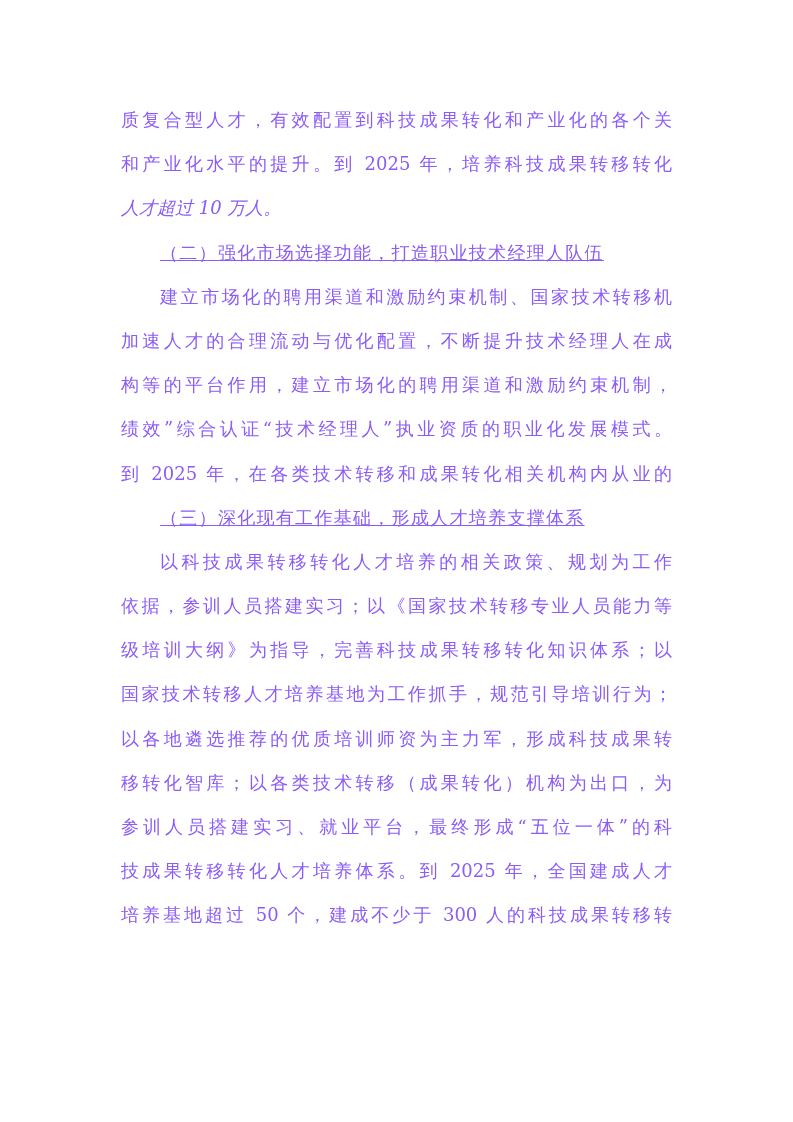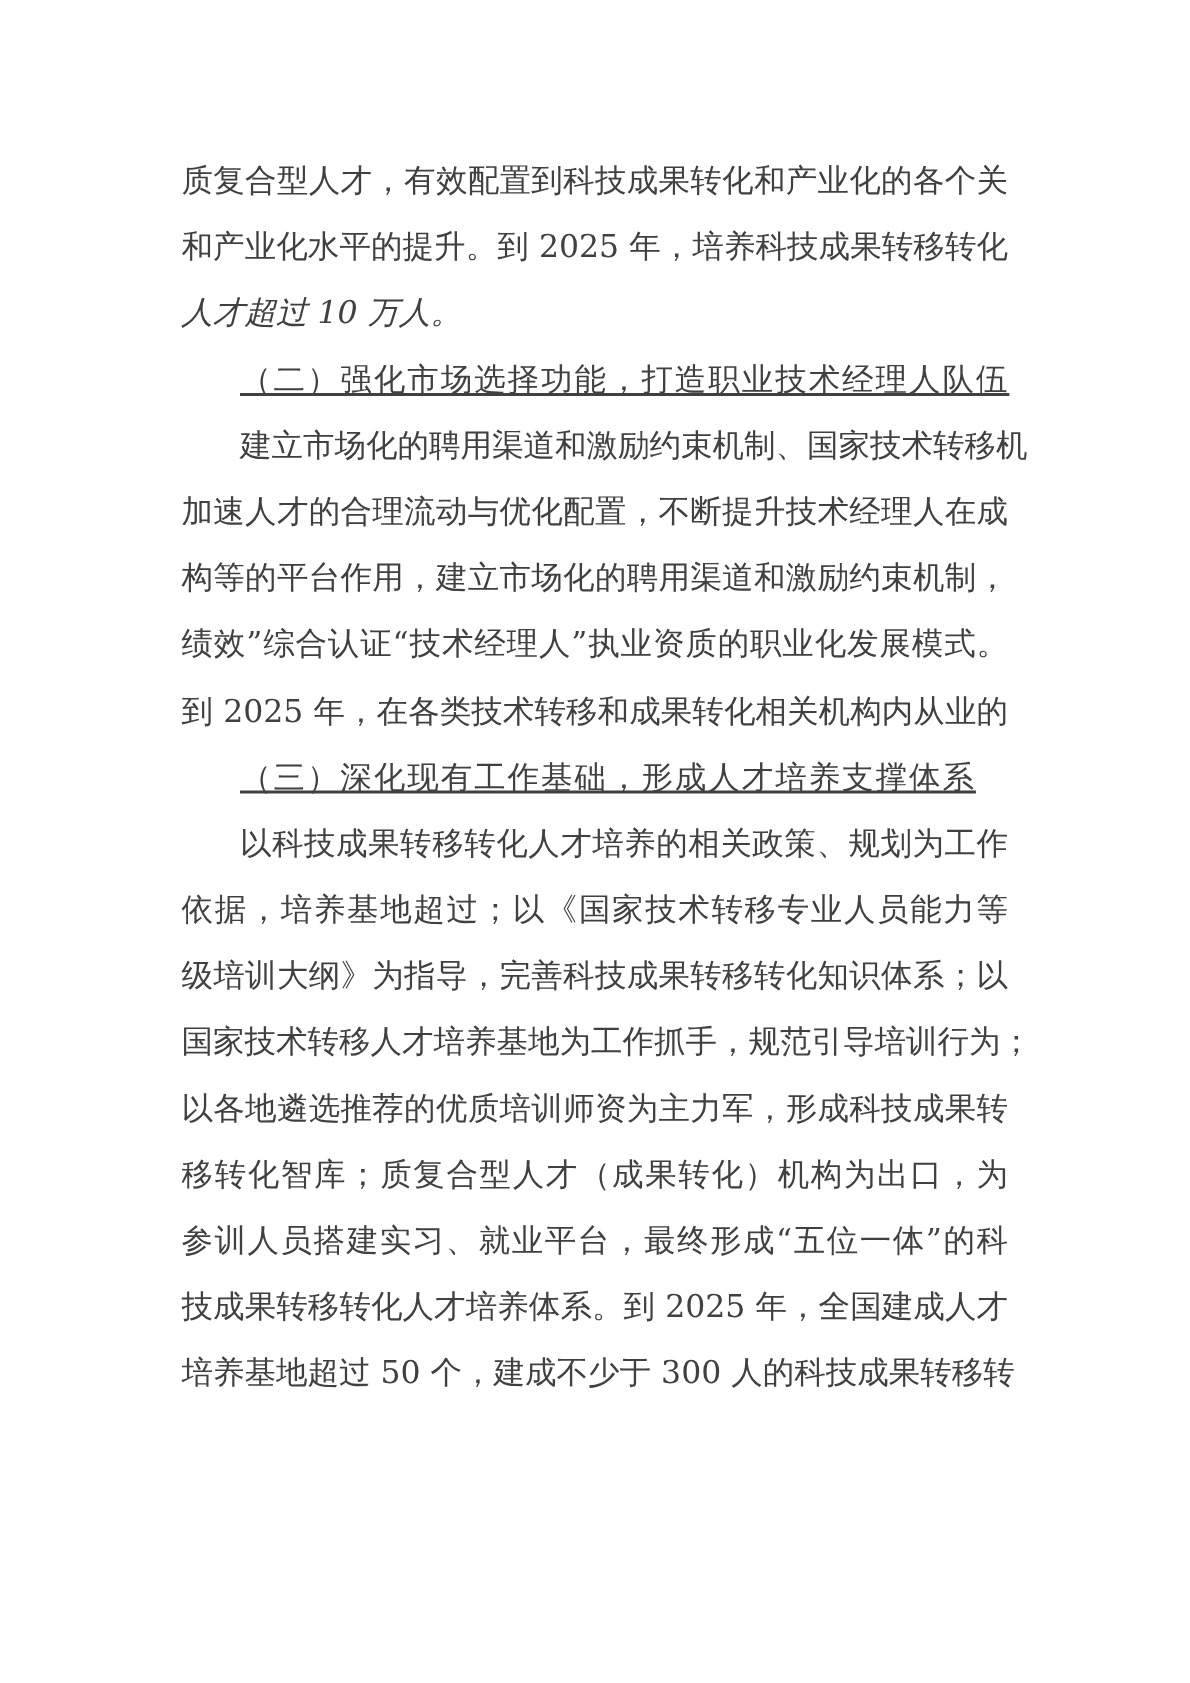--- a/index.html
+++ b/index.html
@@ -3,22 +3,22 @@
 <meta charset="utf-8">
 <style>
   html, body { margin: 0; padding: 0; background: #ffffff; }
   body { width: 793px; height: 1122px; position: relative; overflow: hidden; }
   .page {
     position: absolute;
     left: 121px;
     top: 98px;
     width: 551px;
     font-family: "DejaVu Serif", "Liberation Serif", serif;
-    font-size: 21px;
-    color: #404040;
+    font-size: 18px;
+    color: #8b5cf6;
   }
   .line {
     height: 44.2px;
     line-height: 44.2px;
     white-space: nowrap;
     text-align: justify;
     text-align-last: justify;
     letter-spacing: 0;
   }
   .line.last { text-align-last: left; font-style: italic; }
@@ -33,21 +33,21 @@
   <div class="line">和产业化水平的提升。到 2025 年，培养科技成果转移转化</div>
   <div class="line last">人才超过 10 万人。</div>
   <div class="line heading">（二）强化市场选择功能，打造职业技术经理人队伍</div>
   <div class="line indent">建立市场化的聘用渠道和激励约束机制、国家技术转移机</div>
   <div class="line">加速人才的合理流动与优化配置，不断提升技术经理人在成</div>
   <div class="line">构等的平台作用，建立市场化的聘用渠道和激励约束机制，</div>
   <div class="line">绩效”综合认证“技术经理人”执业资质的职业化发展模式。</div>
   <div class="line">到 2025 年，在各类技术转移和成果转化相关机构内从业的</div>
   <div class="line heading">（三）深化现有工作基础，形成人才培养支撑体系</div>
   <div class="line indent">以科技成果转移转化人才培养的相关政策、规划为工作</div>
-  <div class="line">依据，培养基地超过；以《国家技术转移专业人员能力等</div>
+  <div class="line">依据，参训人员搭建实习；以《国家技术转移专业人员能力等</div>
   <div class="line">级培训大纲》为指导，完善科技成果转移转化知识体系；以</div>
   <div class="line">国家技术转移人才培养基地为工作抓手，规范引导培训行为；</div>
   <div class="line">以各地遴选推荐的优质培训师资为主力军，形成科技成果转</div>
-  <div class="line">移转化智库；质复合型人才（成果转化）机构为出口，为</div>
+  <div class="line">移转化智库；以各类技术转移（成果转化）机构为出口，为</div>
   <div class="line">参训人员搭建实习、就业平台，最终形成“五位一体”的科</div>
   <div class="line">技成果转移转化人才培养体系。到 2025 年，全国建成人才</div>
   <div class="line">培养基地超过 50 个，建成不少于 300 人的科技成果转移转</div>
 </div>
 
 </body></html>

